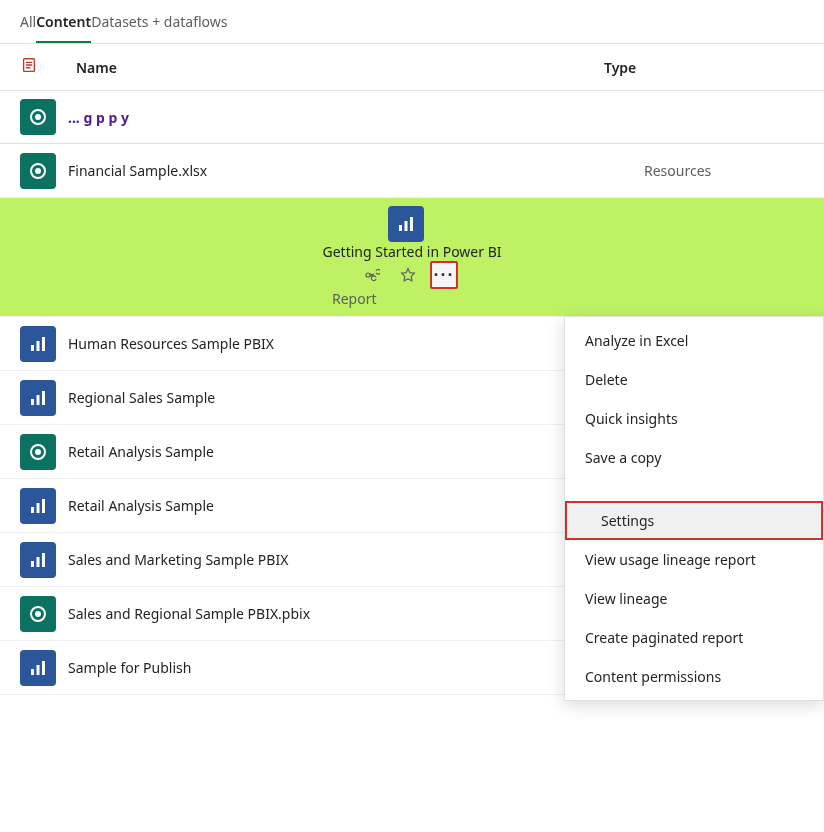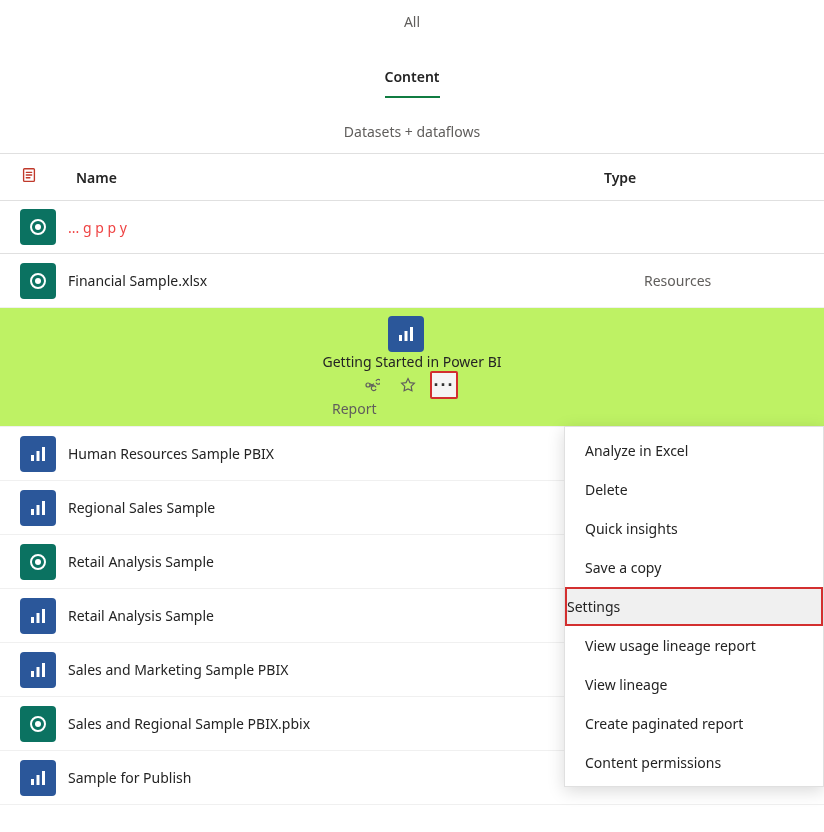--- a/index.html
+++ b/index.html
@@ -12,22 +12,20 @@
       font-size: 14px;
       color: #242424;
     }
 
     
     .tabs {
       display: flex;
       align-items: center;
       padding: 12px 20px 0 20px;
       border-bottom: 1px solid #e0e0e0;
-      gap: 24px;
-      flex-direction: column;
     }
     .tab {
       padding-bottom: 10px;
       cursor: pointer;
       font-size: 14px;
       color: #605e5c;
       border-bottom: 2px solid transparent;
     }
     .tab.active {
       color: #242424;
@@ -129,21 +127,22 @@
       padding: 10px 20px;
       cursor: pointer;
       font-size: 14px;
       color: #242424;
       display: flex;
       align-items: center;
     }
     .menu-item.highlighted-item {
       background: #f0f0f0;
       border: 2px solid #d32f2f;
-      padding: 8px 0;
+      padding: 8px 34px;
+      margin-top: 24px;
     }
   </style>
 </head>
 <body>
 
 <div class="tabs">
   <div class="tab">All</div>
   <div class="tab active">Content</div>
   <div class="tab">Datasets + dataflows</div>
 </div>
@@ -161,21 +160,21 @@
     <div class="col-type">Type</div>
   </div>
 
   <div class="table-row" style="min-height:36px; border-bottom:1px solid #e0e0e0;">
     <div class="item-icon teal">
       <svg viewBox="0 0 20 20">
           <circle cx="10" cy="10" r="7" stroke="white" stroke-width="2" fill="none"></circle>
           <circle cx="10" cy="10" r="3" fill="white"></circle>
         </svg>
     </div>
-    <div class="item-name" style="color:#ef4444; overflow:hidden; white-space:nowrap;">... g p p y</div>
+    <div class="item-name" style="color:#4c1d95; overflow:hidden; white-space:nowrap;font-weight:bold;">... g p p y</div>
   </div>
 
   <div class="table-row">
     <div class="item-icon teal">
       <svg viewBox="0 0 20 20">
           <circle cx="10" cy="10" r="7" stroke="white" stroke-width="2" fill="none"></circle>
           <circle cx="10" cy="10" r="3" fill="white"></circle>
         </svg>
     </div>
     <div class="item-name">Financial Sample.xlsx</div>

